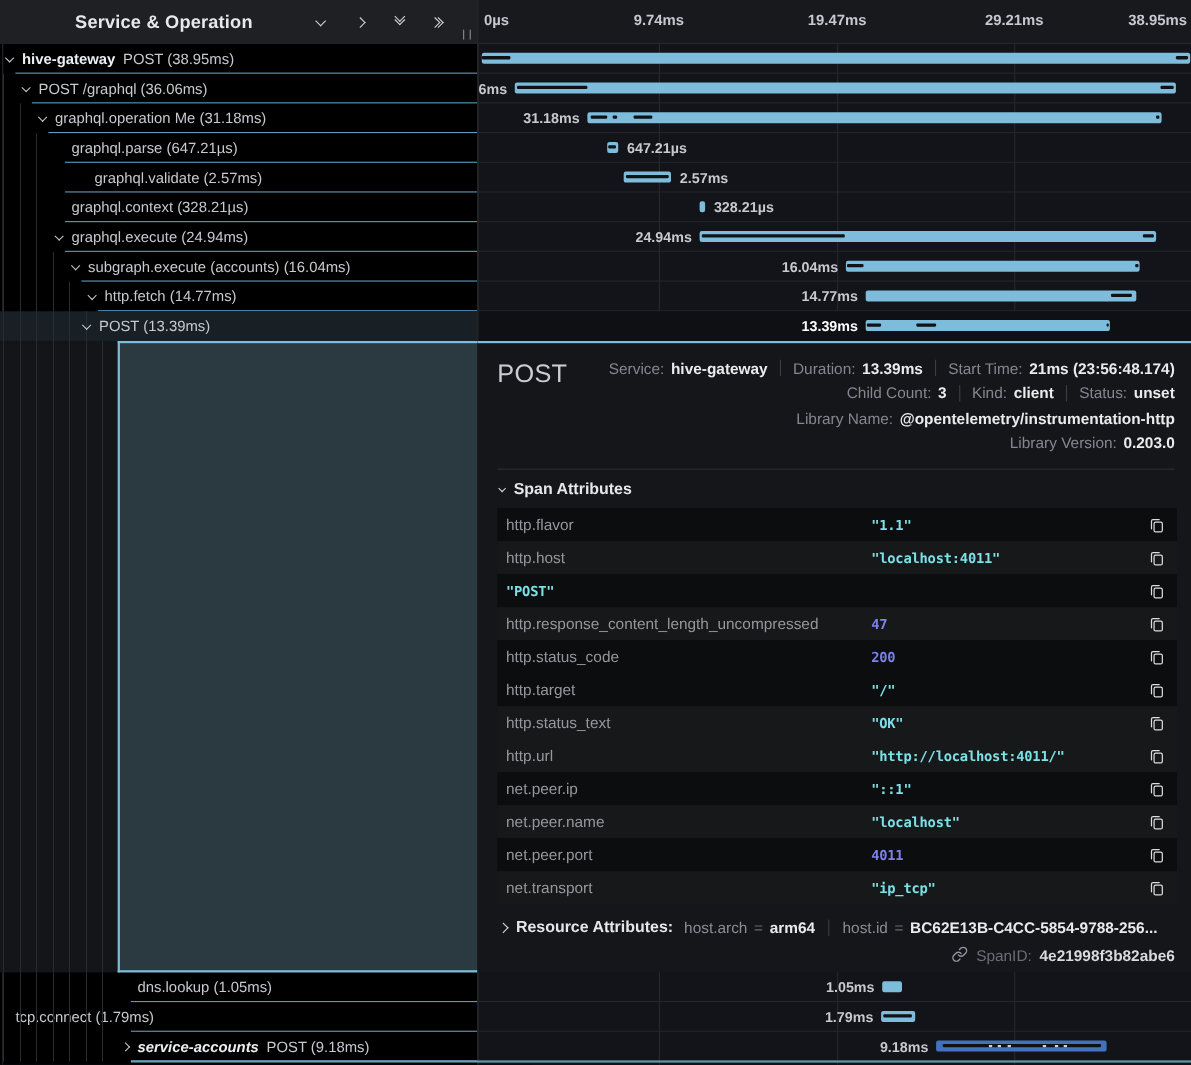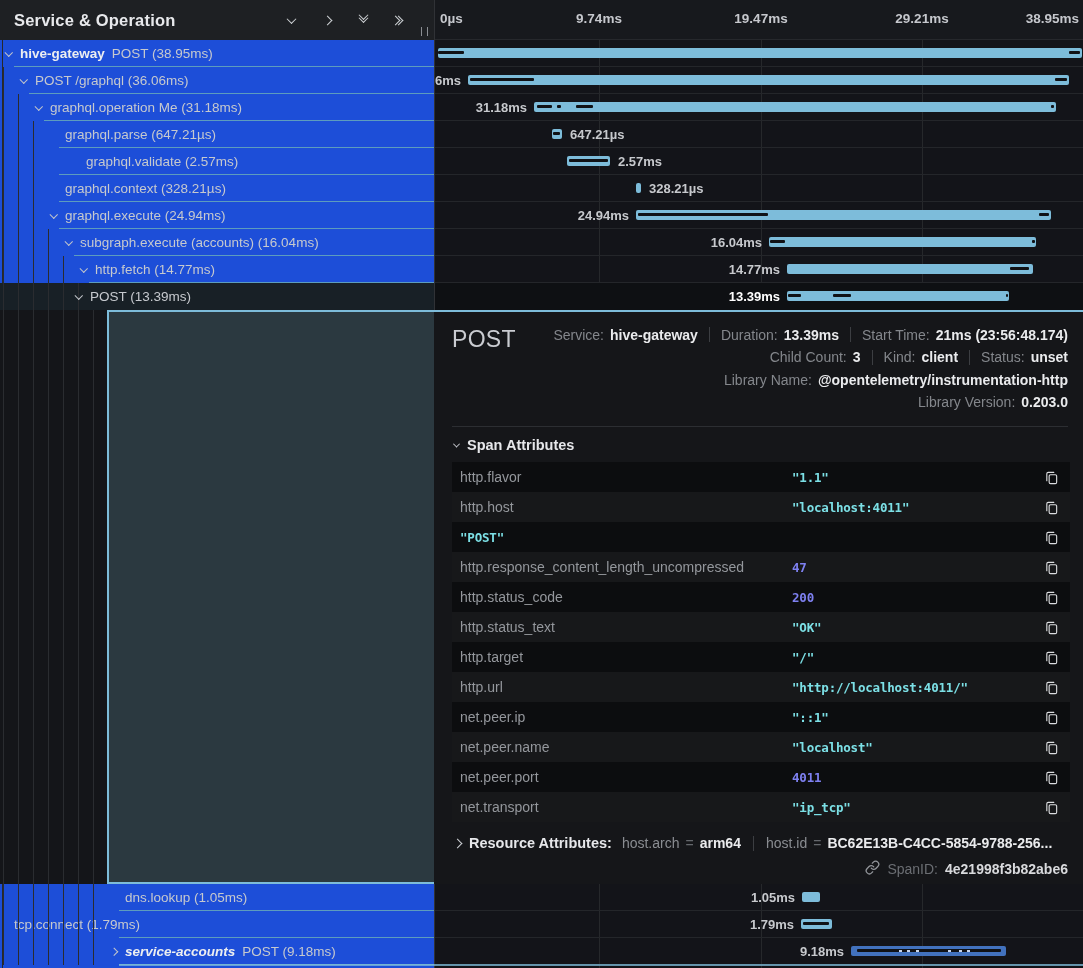--- a/index.html
+++ b/index.html
@@ -1,21 +1,21 @@
 <!DOCTYPE html>
 <html><head>
 <meta charset="utf-8">
 <style>
   * { margin:0; padding:0; box-sizing:border-box; }
   body { background:#000; }
   .app { position:relative; width:1083px; height:968px; background:#131419; overflow:hidden;
          font-family:"Liberation Sans", sans-serif; color:#d7d8db; }
 
   
-  .left-panel { position:absolute; left:0; top:0; width:484px; height:968px; background:#1d4ed8; }
+  .left-panel { position:absolute; left:0; top:0; width:484px; height:968px; background:#000000;text-align:center; }
   .left-panel::before { content:""; position:absolute; left:2px; top:40px; bottom:0; width:1px; background:#26282c; }
   .lheader { position:absolute; left:0; top:0; width:434px; height:40px; background:#1e2023;
              display:flex; align-items:center; padding:0 10px 0 14px; }
   .ltitle { font-size:16.5px; font-weight:700; color:#e8e9ec; letter-spacing:.2px; flex:1 1 auto; }
   .hicons { display:flex; align-items:center; gap:22px; margin-right:18px; }
   .hicon { display:inline-flex; align-items:center; justify-content:center; width:14px; height:14px; cursor:pointer; }
   .chev { width:7px; height:7px; border-right:1.7px solid #cfd2d6; border-bottom:1.7px solid #cfd2d6; display:inline-block; }
   .chev.down  { transform:rotate(45deg) translate(-1px,-1px); }
   .chev.right { transform:rotate(-45deg); }
   .dbl { display:flex; flex-direction:column; gap:0; }
@@ -410,33 +410,33 @@
         <div class="arow even">
           <span class="akey">http.status_code</span>
           <span class="aval number">200</span>
           <span class="copy-btn">
             <svg width="15" height="15" viewBox="0 0 16 16">
               <rect x="5.5" y="5" width="8" height="9.5" rx="1.5"></rect>
               <path d="M10.5 2.5h-6A1.5 1.5 0 0 0 3 4v7.5"></path>
             </svg>
           </span>
         </div>
+        <div class="arow even">
+          <span class="akey">http.target</span>
+          <span class="aval string">"/"</span>
+          <span class="copy-btn">
+            <svg width="15" height="15" viewBox="0 0 16 16">
+              <rect x="5.5" y="5" width="8" height="9.5" rx="1.5"></rect>
+              <path d="M10.5 2.5h-6A1.5 1.5 0 0 0 3 4v7.5"></path>
+            </svg>
+          </span>
+        </div>
         <div class="arow odd">
           <span class="akey">http.status_text</span>
           <span class="aval string">"OK"</span>
-          <span class="copy-btn">
-            <svg width="15" height="15" viewBox="0 0 16 16">
-              <rect x="5.5" y="5" width="8" height="9.5" rx="1.5"></rect>
-              <path d="M10.5 2.5h-6A1.5 1.5 0 0 0 3 4v7.5"></path>
-            </svg>
-          </span>
-        </div>
-        <div class="arow even">
-          <span class="akey">http.target</span>
-          <span class="aval string">"/"</span>
           <span class="copy-btn">
             <svg width="15" height="15" viewBox="0 0 16 16">
               <rect x="5.5" y="5" width="8" height="9.5" rx="1.5"></rect>
               <path d="M10.5 2.5h-6A1.5 1.5 0 0 0 3 4v7.5"></path>
             </svg>
           </span>
         </div>
         <div class="arow odd">
           <span class="akey">http.url</span>
           <span class="aval string">"http://localhost:4011/"</span>

